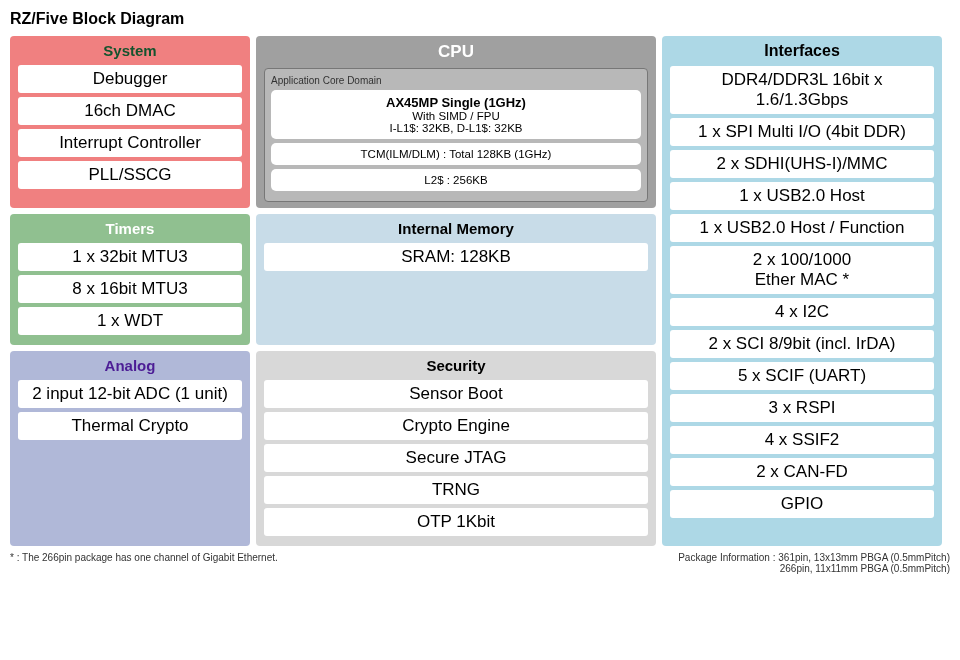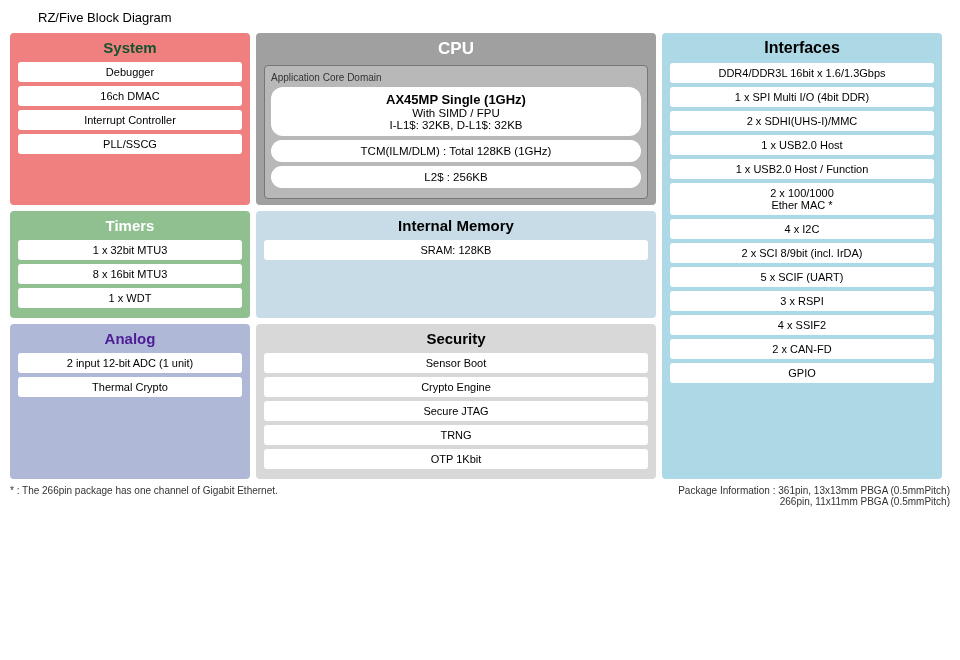--- a/index.html
+++ b/index.html
@@ -6,24 +6,23 @@
     body {
       font-family: Arial, sans-serif;
       font-size: 12px;
       background: #fff;
       width: 960px;
       height: 660px;
       overflow: hidden;
       padding: 10px;
     }
     .page-title {
-      font-size: 13px;
-      font-weight: normal;
+      font-size: 16px;
+      font-weight: bold;
       margin-bottom: 8px;
-      margin-left: 28px;
     }
     .diagram {
       display: grid;
       grid-template-columns: 240px 400px 280px;
       grid-template-rows: auto auto auto;
       gap: 6px;
       width: 940px;
     }
     .block {
       border-radius: 4px;
@@ -34,21 +33,21 @@
       font-weight: bold;
       text-align: center;
       margin-bottom: 6px;
     }
     .block-item {
       background: #fff;
       border-radius: 3px;
       text-align: center;
       padding: 4px 6px;
       margin-bottom: 4px;
-      font-size: 11px;
+      font-size: 17px;
     }
 
     
     .system-block {
       background: #f08080;
       grid-column: 1;
       grid-row: 1;
     }
     .system-block .block-title { color: #14532d; }
 
@@ -66,21 +65,21 @@
       padding: 6px;
       background: #b8b8b8;
     }
     .cpu-inner-label {
       font-size: 10px;
       color: #333;
       margin-bottom: 4px;
     }
     .cpu-main-item {
       background: #fff;
-      border-radius: 12px;
+      border-radius: 5px;
       text-align: center;
       padding: 5px 22px;
       margin-bottom: 4px;
       font-size: 11.5px;
     }
     .cpu-main-item .cpu-main-name {
       font-weight: bold;
       font-size: 13px;
     }
 

